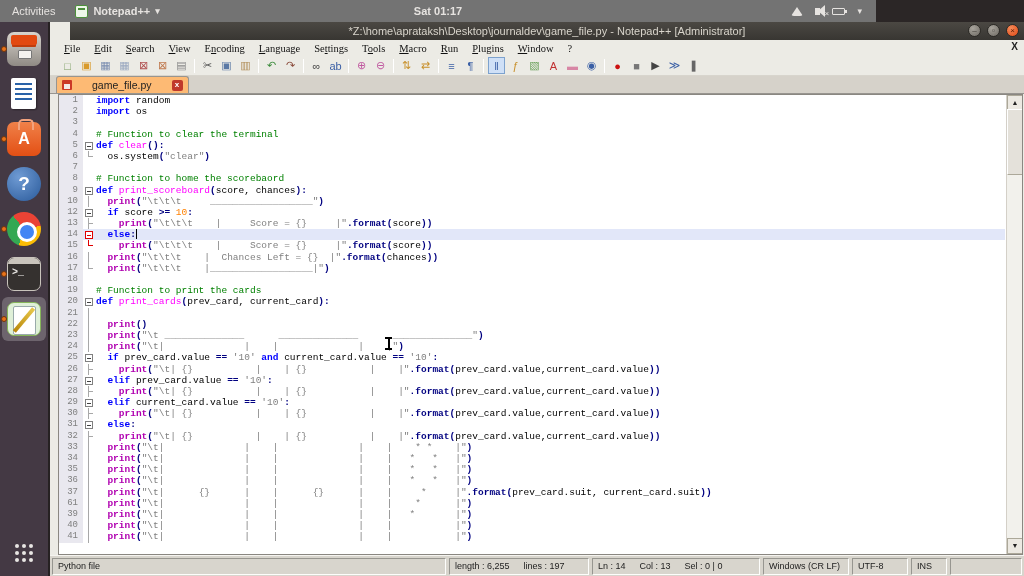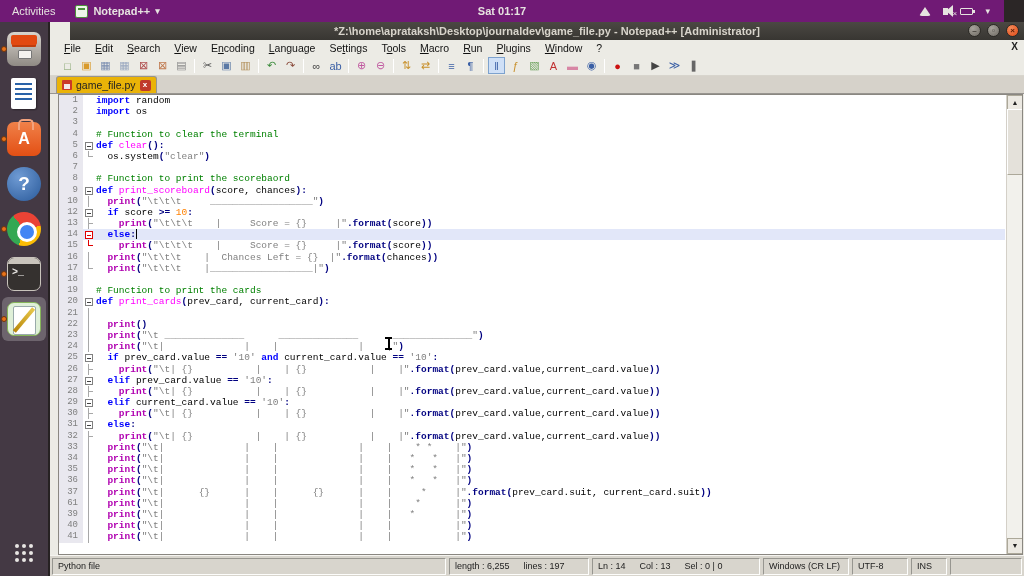--- a/index.html
+++ b/index.html
@@ -1,21 +1,21 @@
 <!DOCTYPE html>
 <html><head>
 <meta charset="utf-8">
 <style>
   * { margin:0; padding:0; box-sizing:border-box; }
   html,body { width:1024px; height:576px; overflow:hidden; background:#2b2626;
               font-family:"Liberation Sans", sans-serif; }
 
   
-  .top-bar { position:absolute; left:0; top:0; width:1004px; height:22px;
-             background:#701a75; color:#e6e3e0; display:flex; align-items:center;
+  .top-bar { position:absolute; left:0; top:0; width:876px; height:22px;
+             background:#737373; color:#e6e3e0; display:flex; align-items:center;
              font-size:11px; z-index:50; }
   .tb-activities { padding:0 12px; }
   .tb-app { display:flex; align-items:center; gap:5px; font-weight:bold; padding:0 8px; }
   .tb-appicon { width:13px; height:13px; background:#eef6ea; border:1px solid #4d8f3c;
                 border-radius:2px; position:relative; }
   .tb-appicon::after { content:""; position:absolute; left:2px; top:2px; right:2px; height:2px;
                 background:#4d8f3c; }
   .tb-clock { position:absolute; left:0; right:0; text-align:center; font-weight:bold; }
   .tb-right { margin-left:auto; display:flex; align-items:center; gap:12px; padding-right:14px; z-index:2;}
   .i-wifi { width:0; height:0; border-left:6px solid transparent; border-right:6px solid transparent;
@@ -73,45 +73,45 @@
   .l-spacer { flex:1; }
   .grid-dot { position:absolute; left:2px; top:2px; width:4px; height:4px; border-radius:50%;
        background:#e8e6e3;
        box-shadow:7px 0 0 #e8e6e3, 14px 0 0 #e8e6e3, 0 7px 0 #e8e6e3, 7px 7px 0 #e8e6e3,
                   14px 7px 0 #e8e6e3, 0 14px 0 #e8e6e3, 7px 14px 0 #e8e6e3, 14px 14px 0 #e8e6e3; }
 
   
   .window { position:absolute; left:48px; top:22px; right:0; bottom:0; display:flex;
             flex-direction:column; background:#ecebe5; border-left:2px solid #262122; }
   .title-bar { height:18px; background:linear-gradient(#4b4843,#383632); color:#d8d4cb;
-               font-size:11px; font-weight:bold; display:flex; align-items:center;
+               font-size:11px; font-weight:normal; display:flex; align-items:center;
                justify-content:center; position:relative; flex:none;margin-left:20px; }
   .win-btns { position:absolute; right:5px; top:2px; display:flex; gap:6px; }
   .wbtn { width:13px; height:13px; border-radius:50%; font-size:8px; line-height:12px;
           text-align:center; color:#3a3631; background:radial-gradient(circle at 35% 30%, #a8a49c, #6e6a63);
           border:1px solid #2c2a26; }
   .wbtn.close { background:radial-gradient(circle at 35% 30%, #f58b5a, #de4814); color:#5d1c04; }
 
   .menu-bar { height:16px; display:flex; align-items:center; font-size:10.5px; color:#111;
               padding-left:7px; flex:none; position:relative; background:#ecebe5; }
-  .menu-item { padding:0 7px; }
+  .menu-item { padding:0 7px;font-family:Liberation Serif, serif; }
   .menu-item u { text-decoration:underline; }
   .menu-close-x { position:absolute; right:6px; top:1px; font-size:10px; font-weight:bold; color:#222; }
 
   .toolbar { height:20px; display:flex; align-items:center; padding-left:8px; flex:none;
              background:#ecebe5; border-bottom:1px solid #d8d5cd; }
   .ticon { width:17px; height:17px; display:flex; align-items:center; justify-content:center;
            font-size:11px; margin:0 1px; border:1px solid transparent; }
   .ticon.pressed { background:#cfe0f7; border:1px solid #7da2ce; }
   .tsep { width:1px; height:14px; background:#b8b4ac; border-right:1px solid #fff; margin:0 3px; }
 
   .tab-bar { height:18px; background:#d6d2ca; display:flex; align-items:flex-end;
              padding-left:6px; flex:none; border-bottom:1px solid #989590; }
-  .tab { height:17px; background:#eab308; border:1px solid #989590; border-bottom:none;
-         border-radius:3px 3px 0 0; display:flex; align-items:center; gap:4px; padding:0 5px;
+  .tab { height:17px; background:#fdba74; border:1px solid #989590; border-bottom:none;
+         border-radius:3px 3px 0 0; display:flex; align-items:center; gap:20px; padding:0 5px;
          font-size:10.5px; color:#222; }
   .tab-save { width:10px; height:10px; background:#cb3927; border-radius:1px; position:relative; }
   .tab-save::after { content:""; position:absolute; left:2px; top:4px; right:2px; bottom:1px; background:#f3e9e7; }
   .tab-close { width:11px; height:11px; background:#c0392b; color:#fff; font-size:8px; line-height:10px;
                text-align:center; border-radius:2px; font-weight:bold; }
 
   
   .editor-wrap { flex:1; position:relative; margin-left:8px; margin-right:1px;
                  border:1px solid #8a8781; background:#fff; overflow:hidden; }
   .code-area { position:absolute; left:0; top:0; right:17px; bottom:0; overflow:hidden;
@@ -300,21 +300,21 @@
 
   <div class="editor-wrap">
     <div class="code-area" id="code-area">
         <div class="line"><span class="ln">1</span><span class="fold"></span><span class="code"><span class="seg-k">import</span><span class="seg-t"> random</span></span></div>
         <div class="line"><span class="ln">2</span><span class="fold"></span><span class="code"><span class="seg-k">import</span><span class="seg-t"> os</span></span></div>
         <div class="line"><span class="ln">3</span><span class="fold"></span><span class="code"></span></div>
         <div class="line"><span class="ln">4</span><span class="fold"></span><span class="code"><span class="seg-c"># Function to clear the terminal</span></span></div>
         <div class="line"><span class="ln">5</span><span class="fold"><span class="fbox"></span></span><span class="code"><span class="seg-k">def </span><span class="seg-f">clear</span><span class="seg-o">():</span></span></div>
         <div class="line"><span class="ln">6</span><span class="fold"><span class="fline l"></span></span><span class="code"><span class="seg-t">  os.system</span><span class="seg-o">(</span><span class="seg-s">"clear"</span><span class="seg-o">)</span></span></div>
         <div class="line"><span class="ln">7</span><span class="fold"></span><span class="code"></span></div>
-        <div class="line"><span class="ln">8</span><span class="fold"></span><span class="code"><span class="seg-c"># Function to print the scorebaord</span></span></div>
+        <div class="line"><span class="ln">8</span><span class="fold"></span><span class="code"><span class="seg-c"># Function to home the scorebaord</span></span></div>
         <div class="line"><span class="ln">9</span><span class="fold"><span class="fbox"></span></span><span class="code"><span class="seg-k">def </span><span class="seg-f">print_scoreboard</span><span class="seg-o">(</span><span class="seg-t">score, chances</span><span class="seg-o">):</span></span></div>
         <div class="line"><span class="ln">10</span><span class="fold"><span class="fline v"></span></span><span class="code"><span class="seg-t">  </span><span class="seg-p">print</span><span class="seg-o">(</span><span class="seg-s">"\t\t\t     __________________"</span><span class="seg-o">)</span></span></div>
         <div class="line"><span class="ln">12</span><span class="fold"><span class="fbox"></span></span><span class="code"><span class="seg-t">  </span><span class="seg-k">if </span><span class="seg-t">score </span><span class="seg-o">&gt;= </span><span class="seg-n">10</span><span class="seg-o">:</span></span></div>
         <div class="line"><span class="ln">13</span><span class="fold"><span class="fline t"></span></span><span class="code"><span class="seg-t">    </span><span class="seg-p">print</span><span class="seg-o">(</span><span class="seg-s">"\t\t\t    |     Score = {}     |"</span><span class="seg-o">.format(</span><span class="seg-t">score</span><span class="seg-o">))</span></span></div>
         <div class="line active"><span class="ln">14</span><span class="fold"><span class="fbox red"></span></span><span class="code"><span class="seg-t">  </span><span class="seg-k">else</span><span class="seg-o">:</span><span class="caret"></span></span></div>
         <div class="line"><span class="ln">15</span><span class="fold"><span class="fline l red"></span></span><span class="code"><span class="seg-t">    </span><span class="seg-p">print</span><span class="seg-o">(</span><span class="seg-s">"\t\t\t    |     Score = {}     |"</span><span class="seg-o">.format(</span><span class="seg-t">score</span><span class="seg-o">))</span></span></div>
         <div class="line"><span class="ln">16</span><span class="fold"><span class="fline v"></span></span><span class="code"><span class="seg-t">  </span><span class="seg-p">print</span><span class="seg-o">(</span><span class="seg-s">"\t\t\t    |  Chances Left = {}  |"</span><span class="seg-o">.format(</span><span class="seg-t">chances</span><span class="seg-o">))</span></span></div>
         <div class="line"><span class="ln">17</span><span class="fold"><span class="fline l"></span></span><span class="code"><span class="seg-t">  </span><span class="seg-p">print</span><span class="seg-o">(</span><span class="seg-s">"\t\t\t    |__________________|"</span><span class="seg-o">)</span></span></div>
         <div class="line"><span class="ln">18</span><span class="fold"></span><span class="code"></span></div>
         <div class="line"><span class="ln">19</span><span class="fold"></span><span class="code"><span class="seg-c"># Function to print the cards</span></span></div>

